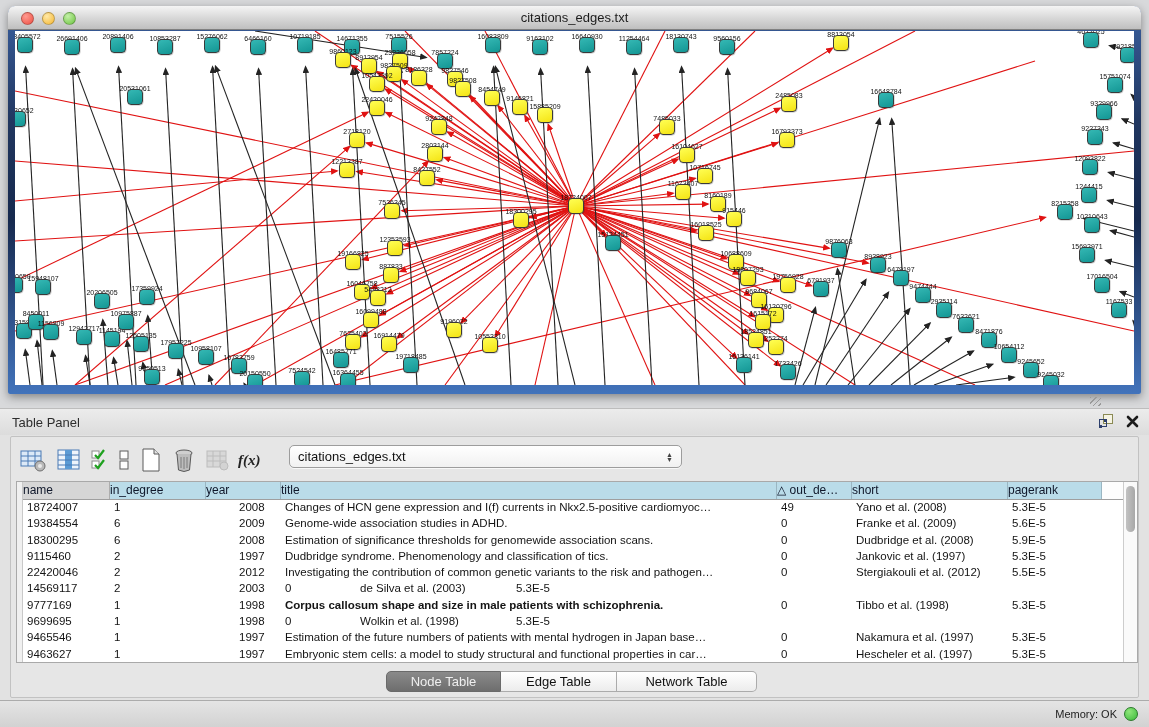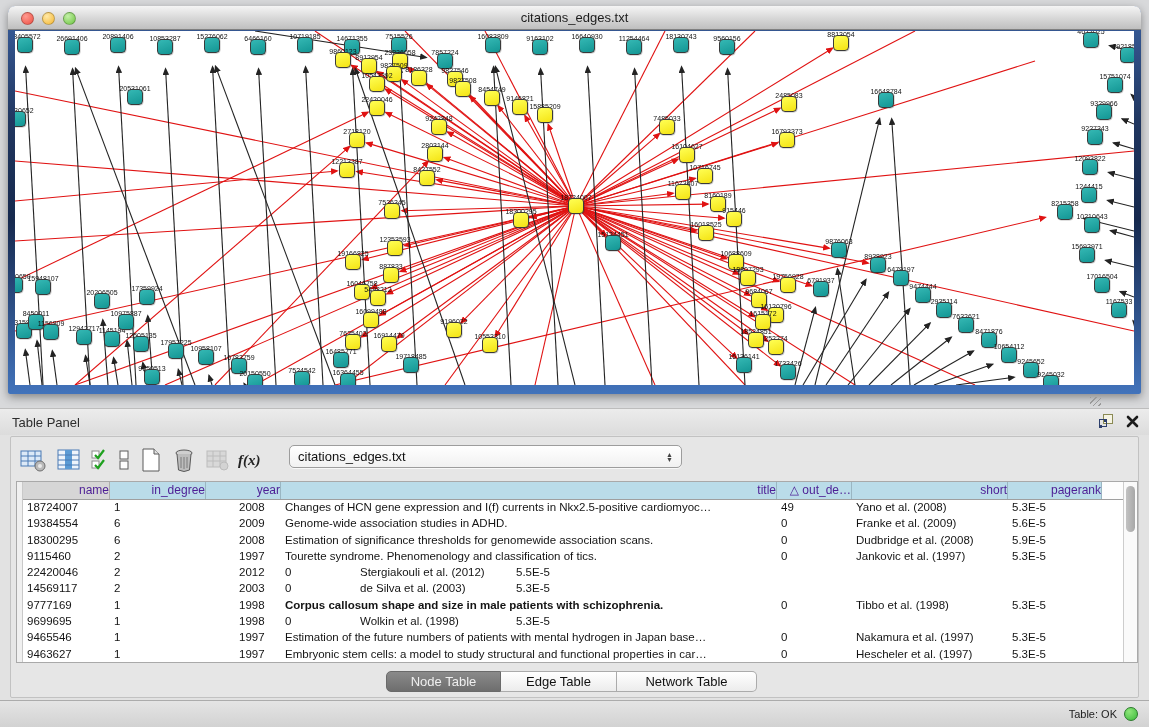--- a/index.html
+++ b/index.html
@@ -56,22 +56,22 @@
     font-size:13px; color:#111; display:flex; align-items:center; padding:0 8px; }
   .combo .val { flex:1; }
   .stepper { display:flex; flex-direction:column; align-items:center; line-height:5px;
     font-size:7px; color:#444; }
 
   .tablebox { position:absolute; left:5px; top:44px; width:1122px; height:182px;
     background:#fff; border:1px solid #a9a9a9; display:flex; }
   .gutter { width:6px; background:#f0f0f0; border-right:1px solid #c9c9c9; }
   .grid { flex:1; overflow:hidden; font-size:11.5px; color:#141414; }
   .hrow { display:flex; height:18px; border-bottom:1px solid #9f9f9f; }
-  .hcell { background:#badce9; border-right:1px solid #9ab6c2; text-align:right;
-    font-size:12px; line-height:17px; color:#4c1d95; overflow:hidden; white-space:nowrap; }
+  .hcell { background:#badce9; border-right:1px solid #9ab6c2; text-align:left;
+    font-size:12px; line-height:17px; color:#0f172a; overflow:hidden; white-space:nowrap; }
   .hcell.gray { background:#d6d6d6; border-right:1px solid #adadad; }
   .hcell.fill { background:#fdfdfd; border-right:none; }
   .trow { display:flex; height:16.3px; }
   .tcell { padding:1px 3px 0 4px; overflow:hidden; white-space:nowrap; }
   .tcell.year { padding-left:33px; }
   .vscroll { width:14px; background:#fafafa; border-left:1px solid #cdcdcd; position:relative; }
   .vthumb { position:absolute; left:2px; top:4px; width:9px; height:46px;
     background:linear-gradient(90deg,#c2c2c2,#a8a8a8); border-radius:5px; }
 
   .tabs { position:absolute; left:0; right:6px; top:234px; display:flex; justify-content:center;align-items:center; }
@@ -599,29 +599,30 @@
               <div class="tcell year" style="width: 75px;">2008</div>
               <div class="tcell" style="width: 496px;">Estimation of significance thresholds for genomewide association scans.</div>
               <div class="tcell" style="width: 75px;">0</div>
               <div class="tcell" style="width: 156px;">Dudbridge et al. (2008)</div>
               <div class="tcell" style="width: 94px;">5.9E-5</div>
             </div>
             <div class="trow">
               <div class="tcell" style="width: 87px;">9115460</div>
               <div class="tcell" style="width: 96px;">2</div>
               <div class="tcell year" style="width: 75px;">1997</div>
-              <div class="tcell" style="width: 496px;">Tourette syndrome. Phenomenology and classification of tics.</div>
+              <div class="tcell" style="width: 496px;">Dudbridge syndrome. Phenomenology and classification of tics.</div>
               <div class="tcell" style="width: 75px;">0</div>
               <div class="tcell" style="width: 156px;">Jankovic et al. (1997)</div>
               <div class="tcell" style="width: 94px;">5.3E-5</div>
             </div>
             <div class="trow">
               <div class="tcell" style="width: 87px;">22420046</div>
               <div class="tcell" style="width: 96px;">2</div>
               <div class="tcell year" style="width: 75px;">2012</div>
+              <div class="tcell" style="width: 496px;">Investigating the contribution of common genetic variants to the risk and pathogen…</div>
               <div class="tcell" style="width: 75px;">0</div>
               <div class="tcell" style="width: 156px;">Stergiakouli et al. (2012)</div>
               <div class="tcell" style="width: 94px;">5.5E-5</div>
             </div>
             <div class="trow">
               <div class="tcell" style="width: 87px;">14569117</div>
               <div class="tcell" style="width: 96px;">2</div>
               <div class="tcell year" style="width: 75px;">2003</div>
               <div class="tcell" style="width: 75px;">0</div>
               <div class="tcell" style="width: 156px;">de Silva et al. (2003)</div>
@@ -671,15 +672,15 @@
 
     <div class="tabs" id="tab-bar">
         <div class="seg active" style="width: 115px; text-align: center;">Node Table</div>
         <div class="seg" style="width: 116px; text-align: center;">Edge Table</div>
         <div class="seg" style="width: 140px; text-align: center;">Network Table</div>
       </div>
   </div>
 </section>
 
 <footer class="status-bar">
-  <span class="memory">Table: OK</span>
+  <span class="memory">Memory: OK</span>
   <span class="memdot"></span>
 </footer>
 
 </body></html>

